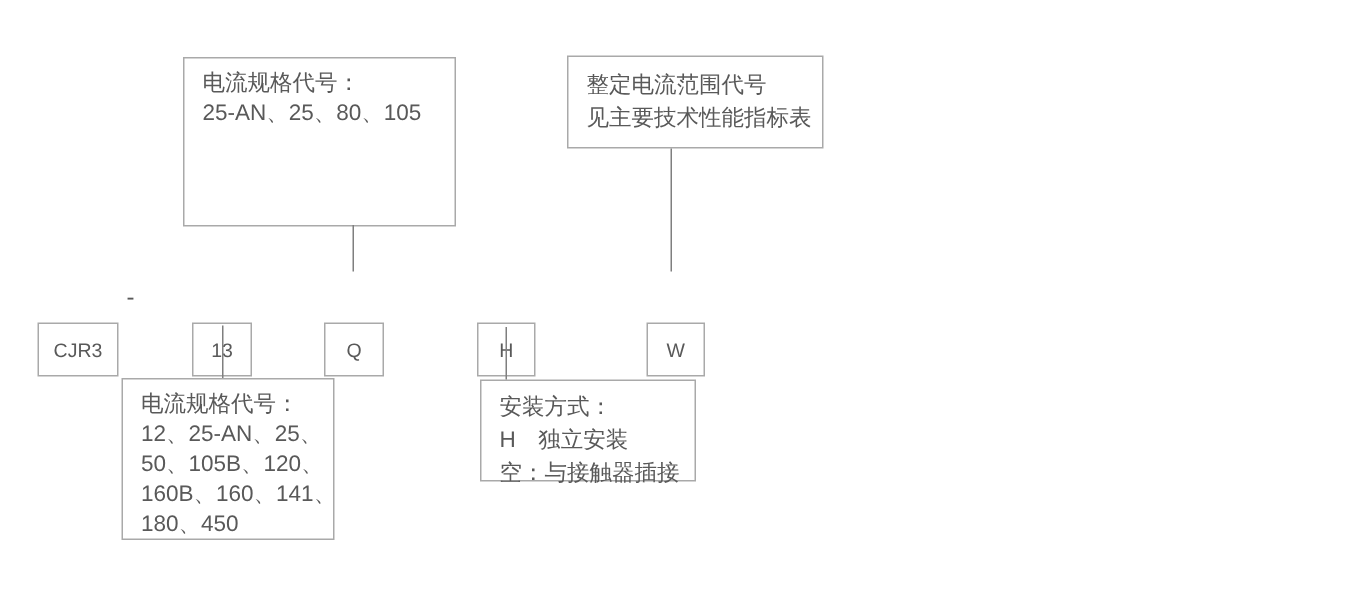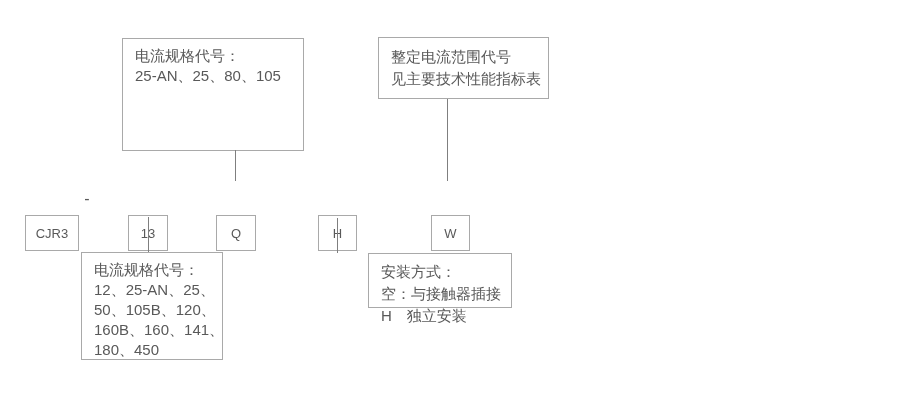--- a/index.html
+++ b/index.html
@@ -27,21 +27,21 @@
     color: var(--text-color);
     font-size: 15px;
     line-height: 20px;
     padding: 7px 6px 0 12px;
     white-space: nowrap;
   }
   .callout .txt-line { color: var(--text-color); }
   .callout-action  { left: 122px; top: 38px;  width: 182px; height: 113px; }
   .callout-range   { left: 378px; top: 37px;  width: 171px; height: 62px;  line-height: 22px; padding-top: 8px; }
   .callout-current { left: 81px;  top: 252px; width: 142px; height: 108px; }
-  .callout-mount   { left: 320px; top: 253px; width: 144px; height: 55px;  line-height: 22px; margin-left: 48px; }
+  .callout-mount   { left: 320px; top: 253px; width: 144px; height: 68px;  line-height: 22px; }
   .code-box {
     position: absolute;
     top: 181px;
     height: 36px;
     border: 1px solid var(--box-border);
     background: var(--bg);
     color: var(--text-color);
     font-size: 13px;
     display: flex;
     align-items: center;
@@ -93,22 +93,22 @@
   <div class="callout callout-current">
     <div class="txt-line">电流规格代号：</div>
     <div class="txt-line">12、25-AN、25、</div>
     <div class="txt-line">50、105B、120、</div>
     <div class="txt-line">160B、160、141、</div>
     <div class="txt-line">180、450</div>
   </div>
 
   <div class="callout callout-mount">
     <div class="txt-line">安装方式：</div>
+    <div class="txt-line">H　独立安装</div>
     <div class="txt-line">空：与接触器插接</div>
-    <div class="txt-line">H　独立安装</div>
   </div>
 
   <div class="code-box box-prefix">CJR3</div>
   <div class="separator">-</div>
   <div class="code-box box-seg-0">13</div>
   <div class="code-box box-seg-1">Q</div>
   <div class="code-box box-seg-2">H</div>
   <div class="code-box box-seg-3">W</div>
 
   <div class="vline vline-action-q"></div>

